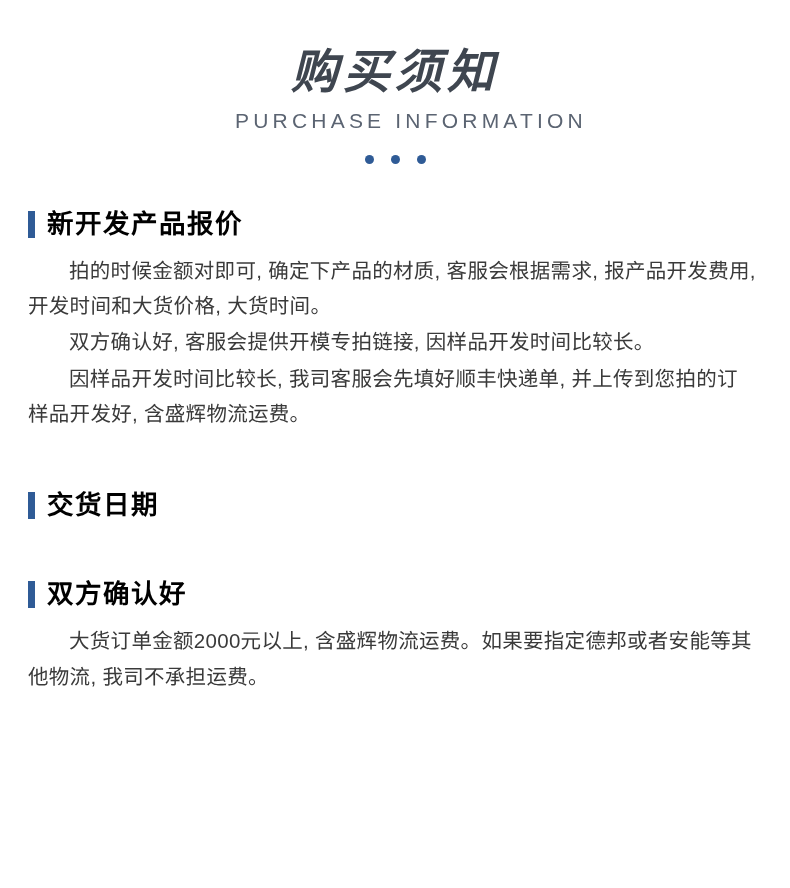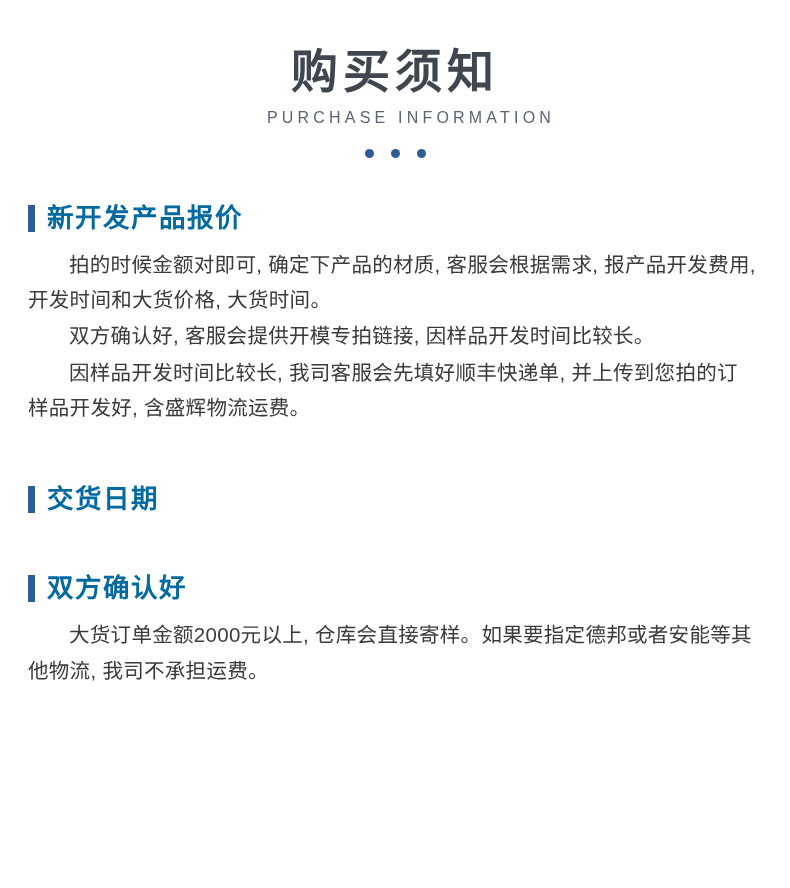--- a/index.html
+++ b/index.html
@@ -27,24 +27,25 @@
     padding-top: 46px;
     text-align: center;
   }
   .header-title {
     font-size: 47px;
     line-height: 1.12;
     font-weight: 700;
     color: #3f4650;
     letter-spacing: 5px;
     margin: 0;
+    font-style: italic;
   }
   .header-subtitle {
     margin: 10px 0 8px 0;
-    font-size: 16px;
+    font-size: 21px;
     letter-spacing: 4.2px;
     color: #5b6472;
     font-weight: 400;
     padding-left: 32px;
   }
   .dots {
     margin-top: 22px;
     display: flex;
     justify-content: center;
     align-items: center;
@@ -77,21 +78,21 @@
   .heading-bar {
     width: 7px;
     height: 27px;
     background: #2f5b96;
     display: block;
     flex: 0 0 auto;
   }
   .heading-text {
     font-size: 26.5px;
     font-weight: 700;
-    color: #0369a1;
+    color: #000000;
     letter-spacing: 1.5px;
     line-height: 1.1;
   }
   .section-body {
     margin-top: 14px;
     font-size: 20.5px;
     line-height: 1.72;
     color: #3a3a3a;
     letter-spacing: 0.3px;
   }
@@ -138,18 +139,18 @@
         <span class="heading-text">交货日期</span>
       </div>
     </div>
 
     <div class="section">
       <div class="section-heading">
         <span class="heading-bar"></span>
         <span class="heading-text">双方确认好</span>
       </div>
       <div class="section-body">
-        <p class="para">大货订单金额2000元以上, 仓库会直接寄样。如果要指定德邦或者安能等其他物流, 我司不承担运费。</p>
+        <p class="para">大货订单金额2000元以上, 含盛辉物流运费。如果要指定德邦或者安能等其他物流, 我司不承担运费。</p>
       </div>
     </div>
 
   </div>
 </div>
 
 </body></html>

